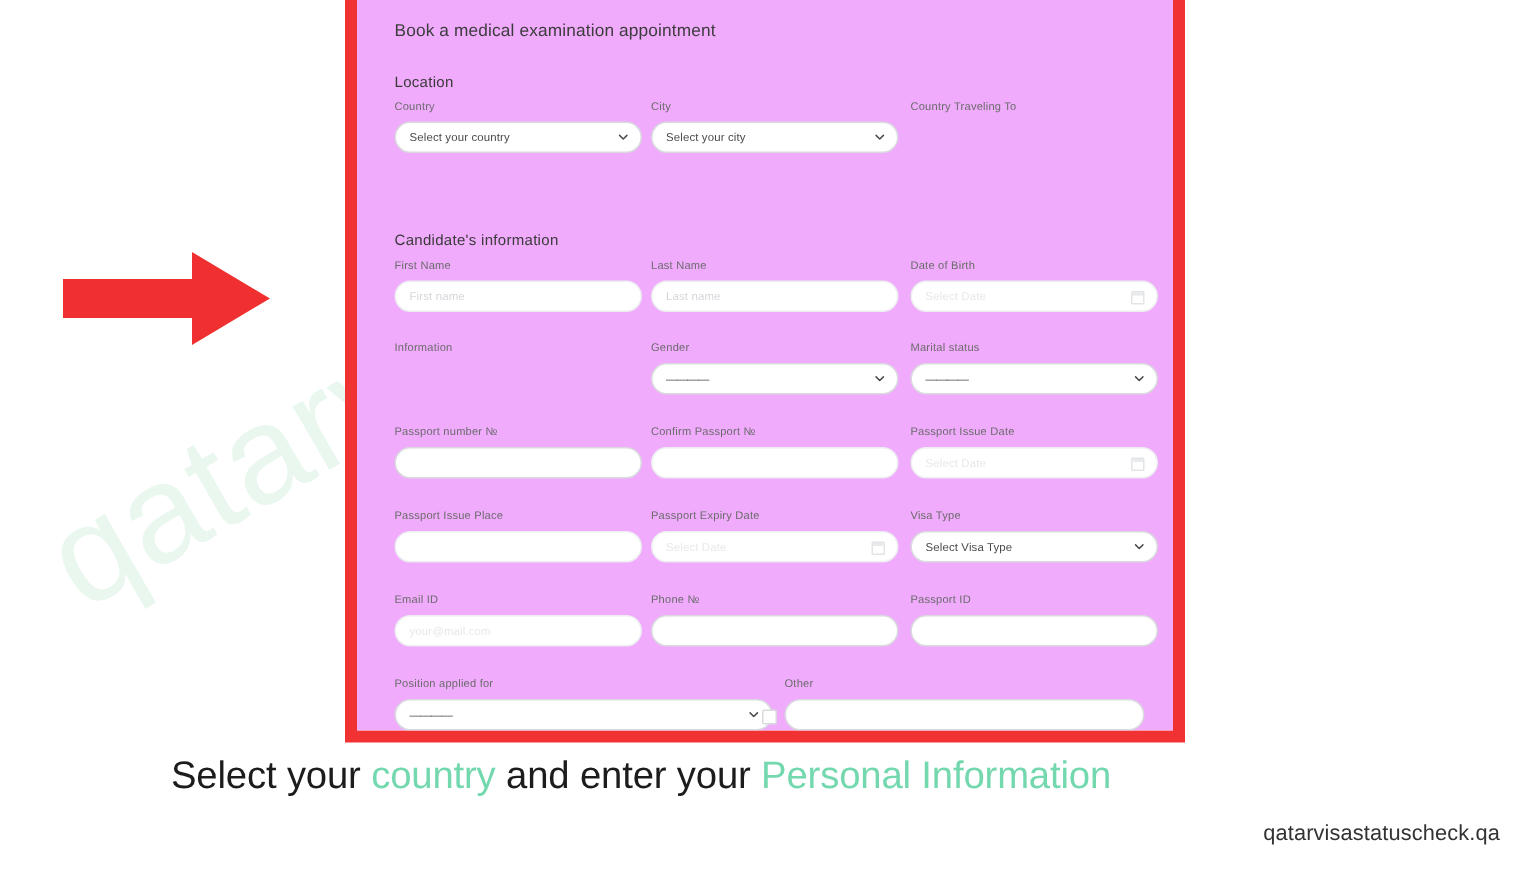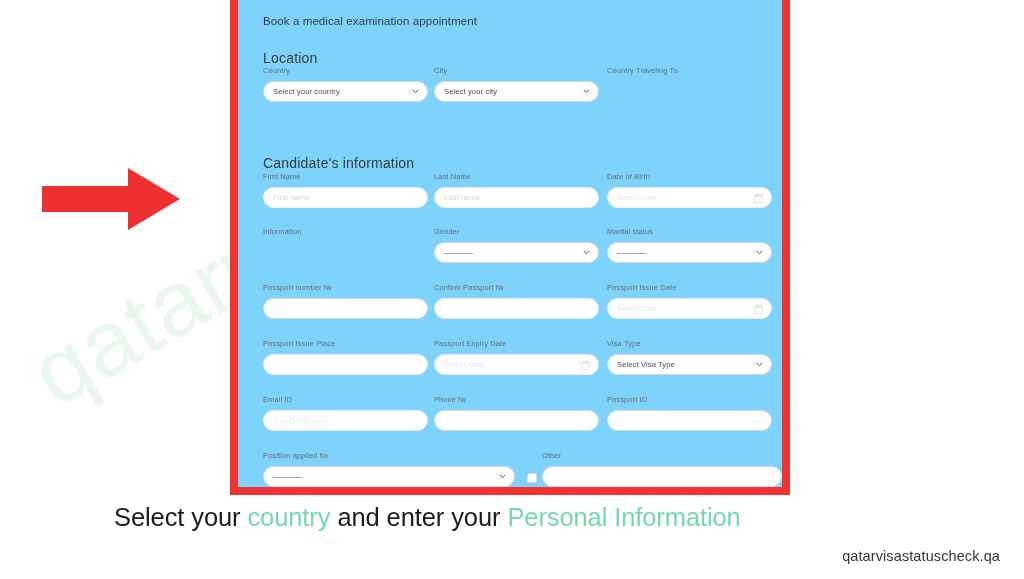--- a/index.html
+++ b/index.html
@@ -57,58 +57,58 @@
     height: 503px;
     border: 8px solid #f03232;
     box-sizing: border-box;
     background: #ffffff;
     z-index: 2;
     overflow: hidden;
   }
   #form-card {
     position: absolute;
     inset: 0;
-    background: #7dd3fc;
+    background: #f0abfc;
     padding: 0;
   }
 
   .form-title {
     position: absolute;
     left: 25px;
     top: 15px;
     font-size: 11.5px;
     color: #3c3c3c;
     letter-spacing: .1px;
   }
 
   .section-heading {
     position: absolute;
     left: 25px;
-    font-size: 14px;
+    font-size: 10px;
     color: #3a3a3a;
     letter-spacing: .2px;
   }
   #heading-location { top: 50px; }
   #heading-candidate { top: 155px; }
 
   
   .field-row {
     position: absolute;
     left: 25px;
     width: 512px;
   }
   .field {
     position: absolute;
     top: 0;
   }
   .col1 { left: 0px;   width: 165px; }
   .col2 { left: 171px; width: 165px; }
   .col3 { left: 344px; width: 165px; }
   .col-wide { left: 0px; width: 252px; }
-  .col-other { left: 279px; width: 240px; }
+  .col-other { left: 260px; width: 240px; }
 
   .field-label {
     display: block;
     font-size: 7.4px;
     color: #6b6b6b;
     margin-bottom: 6px;
     letter-spacing: .15px;
     white-space: nowrap;
   }
 

